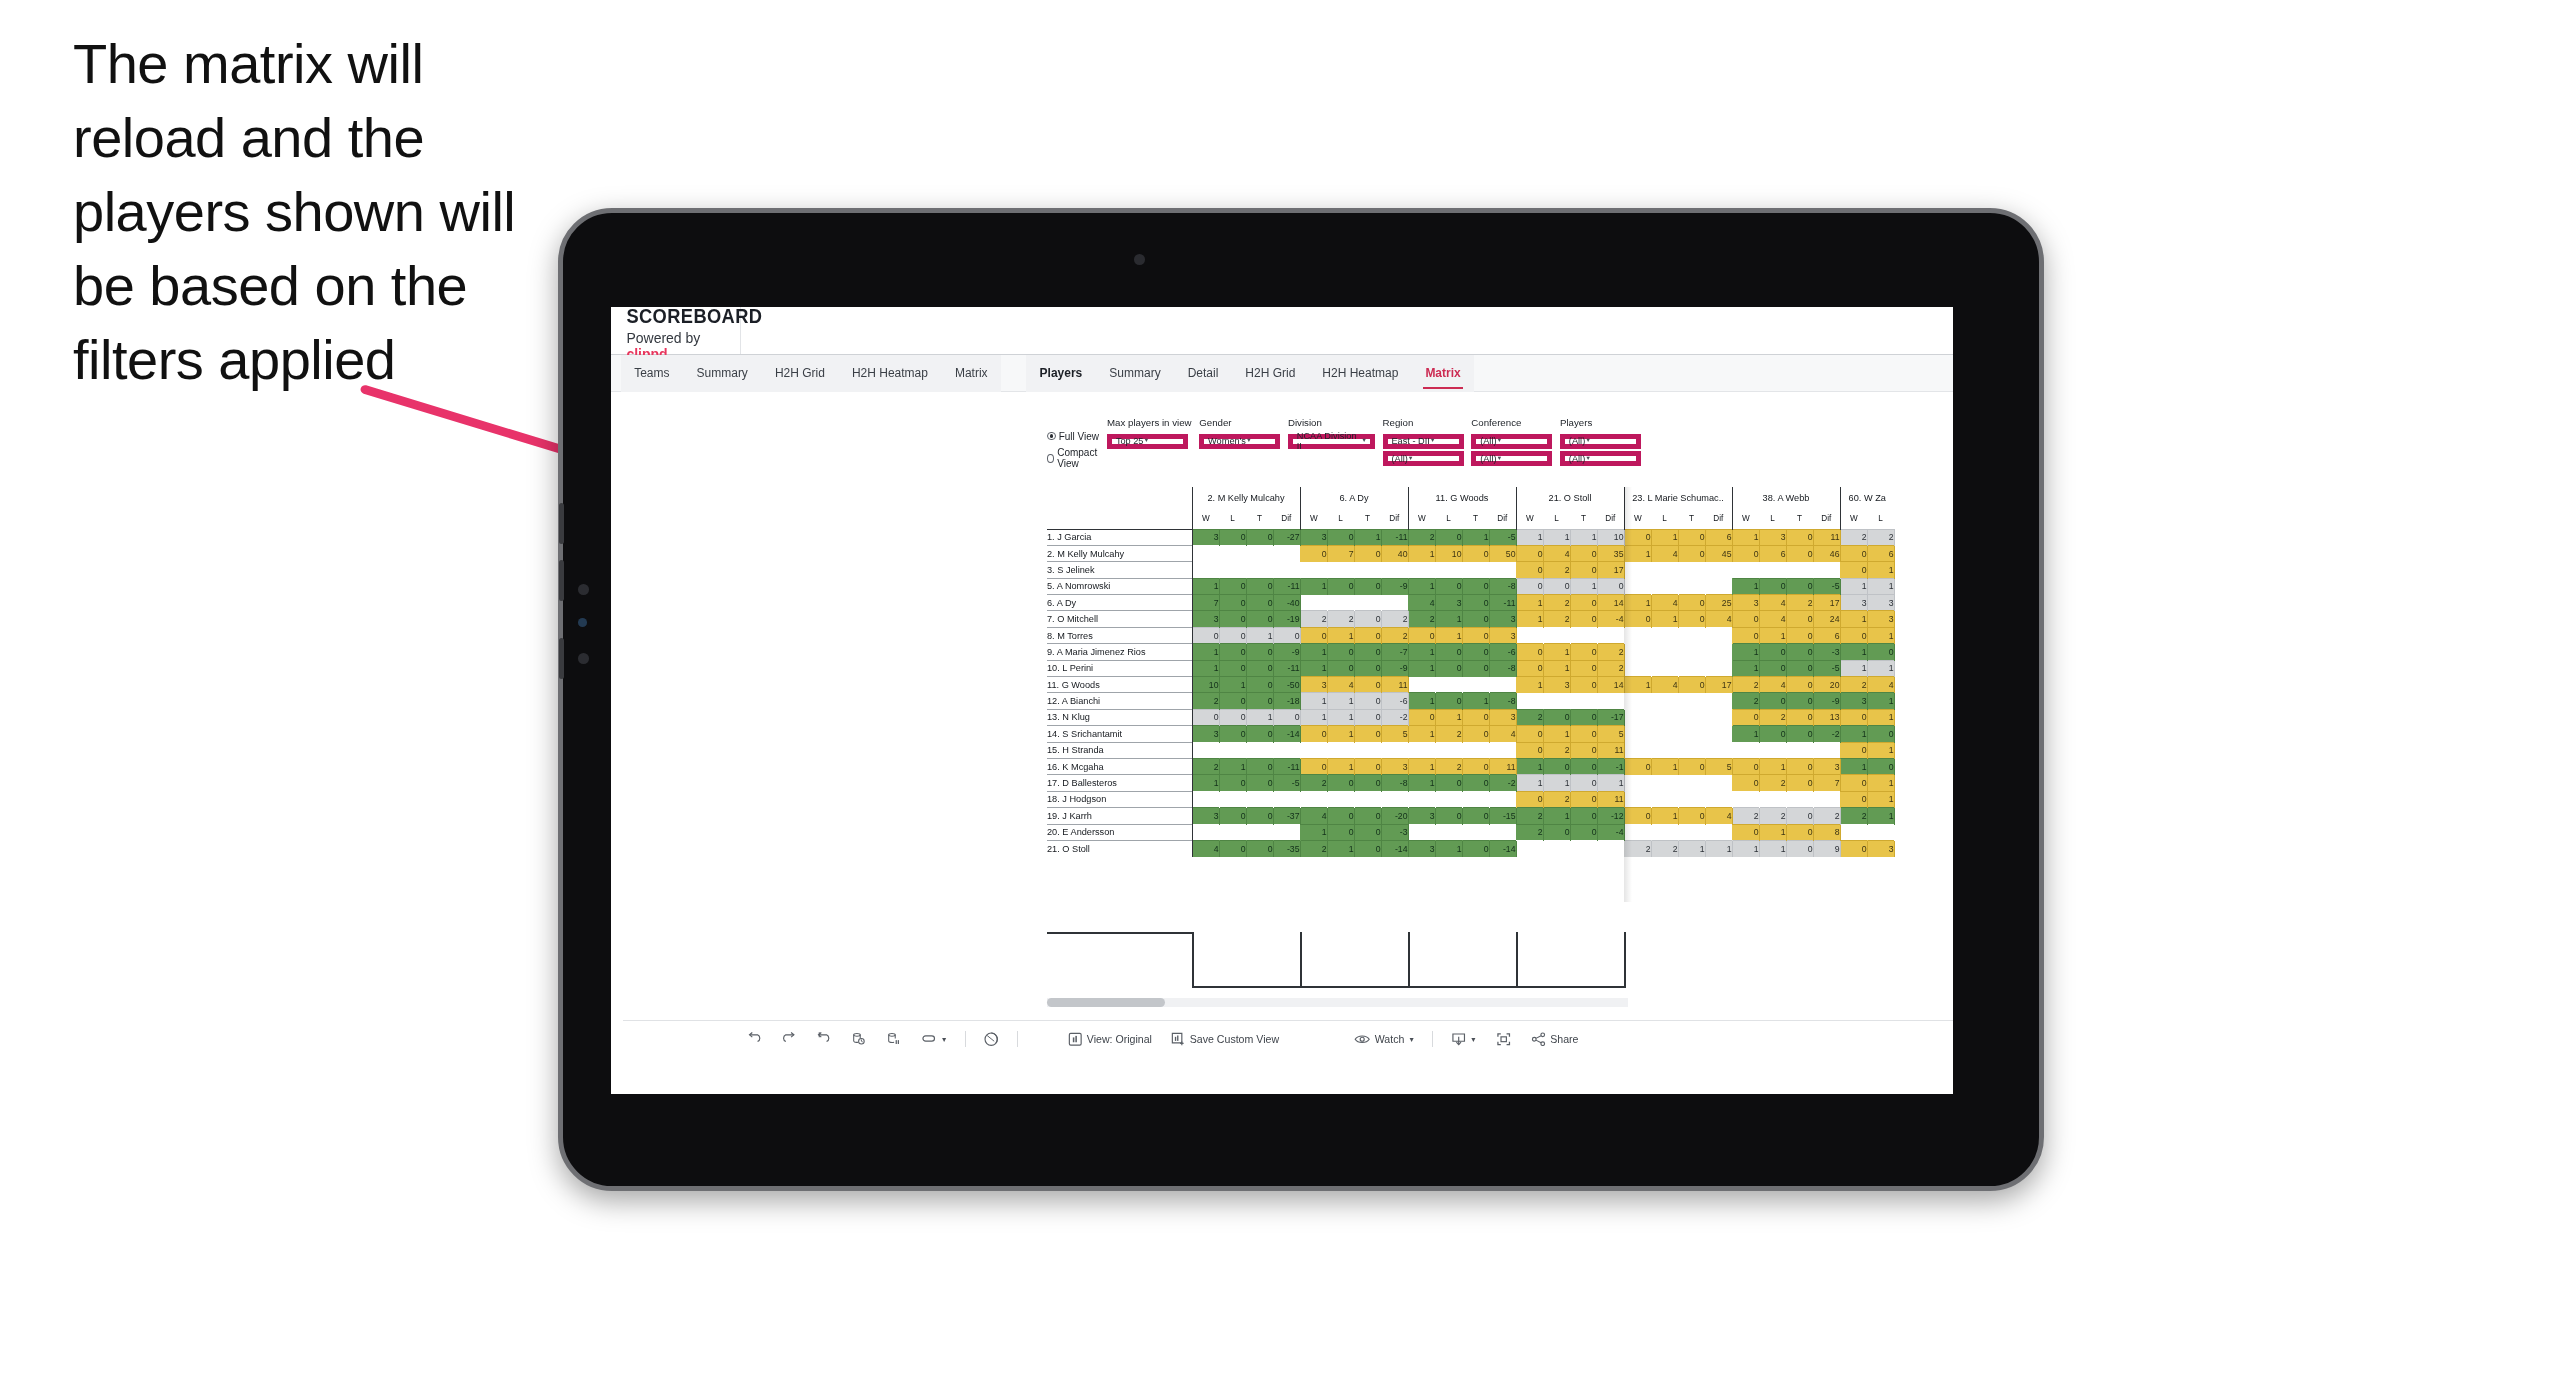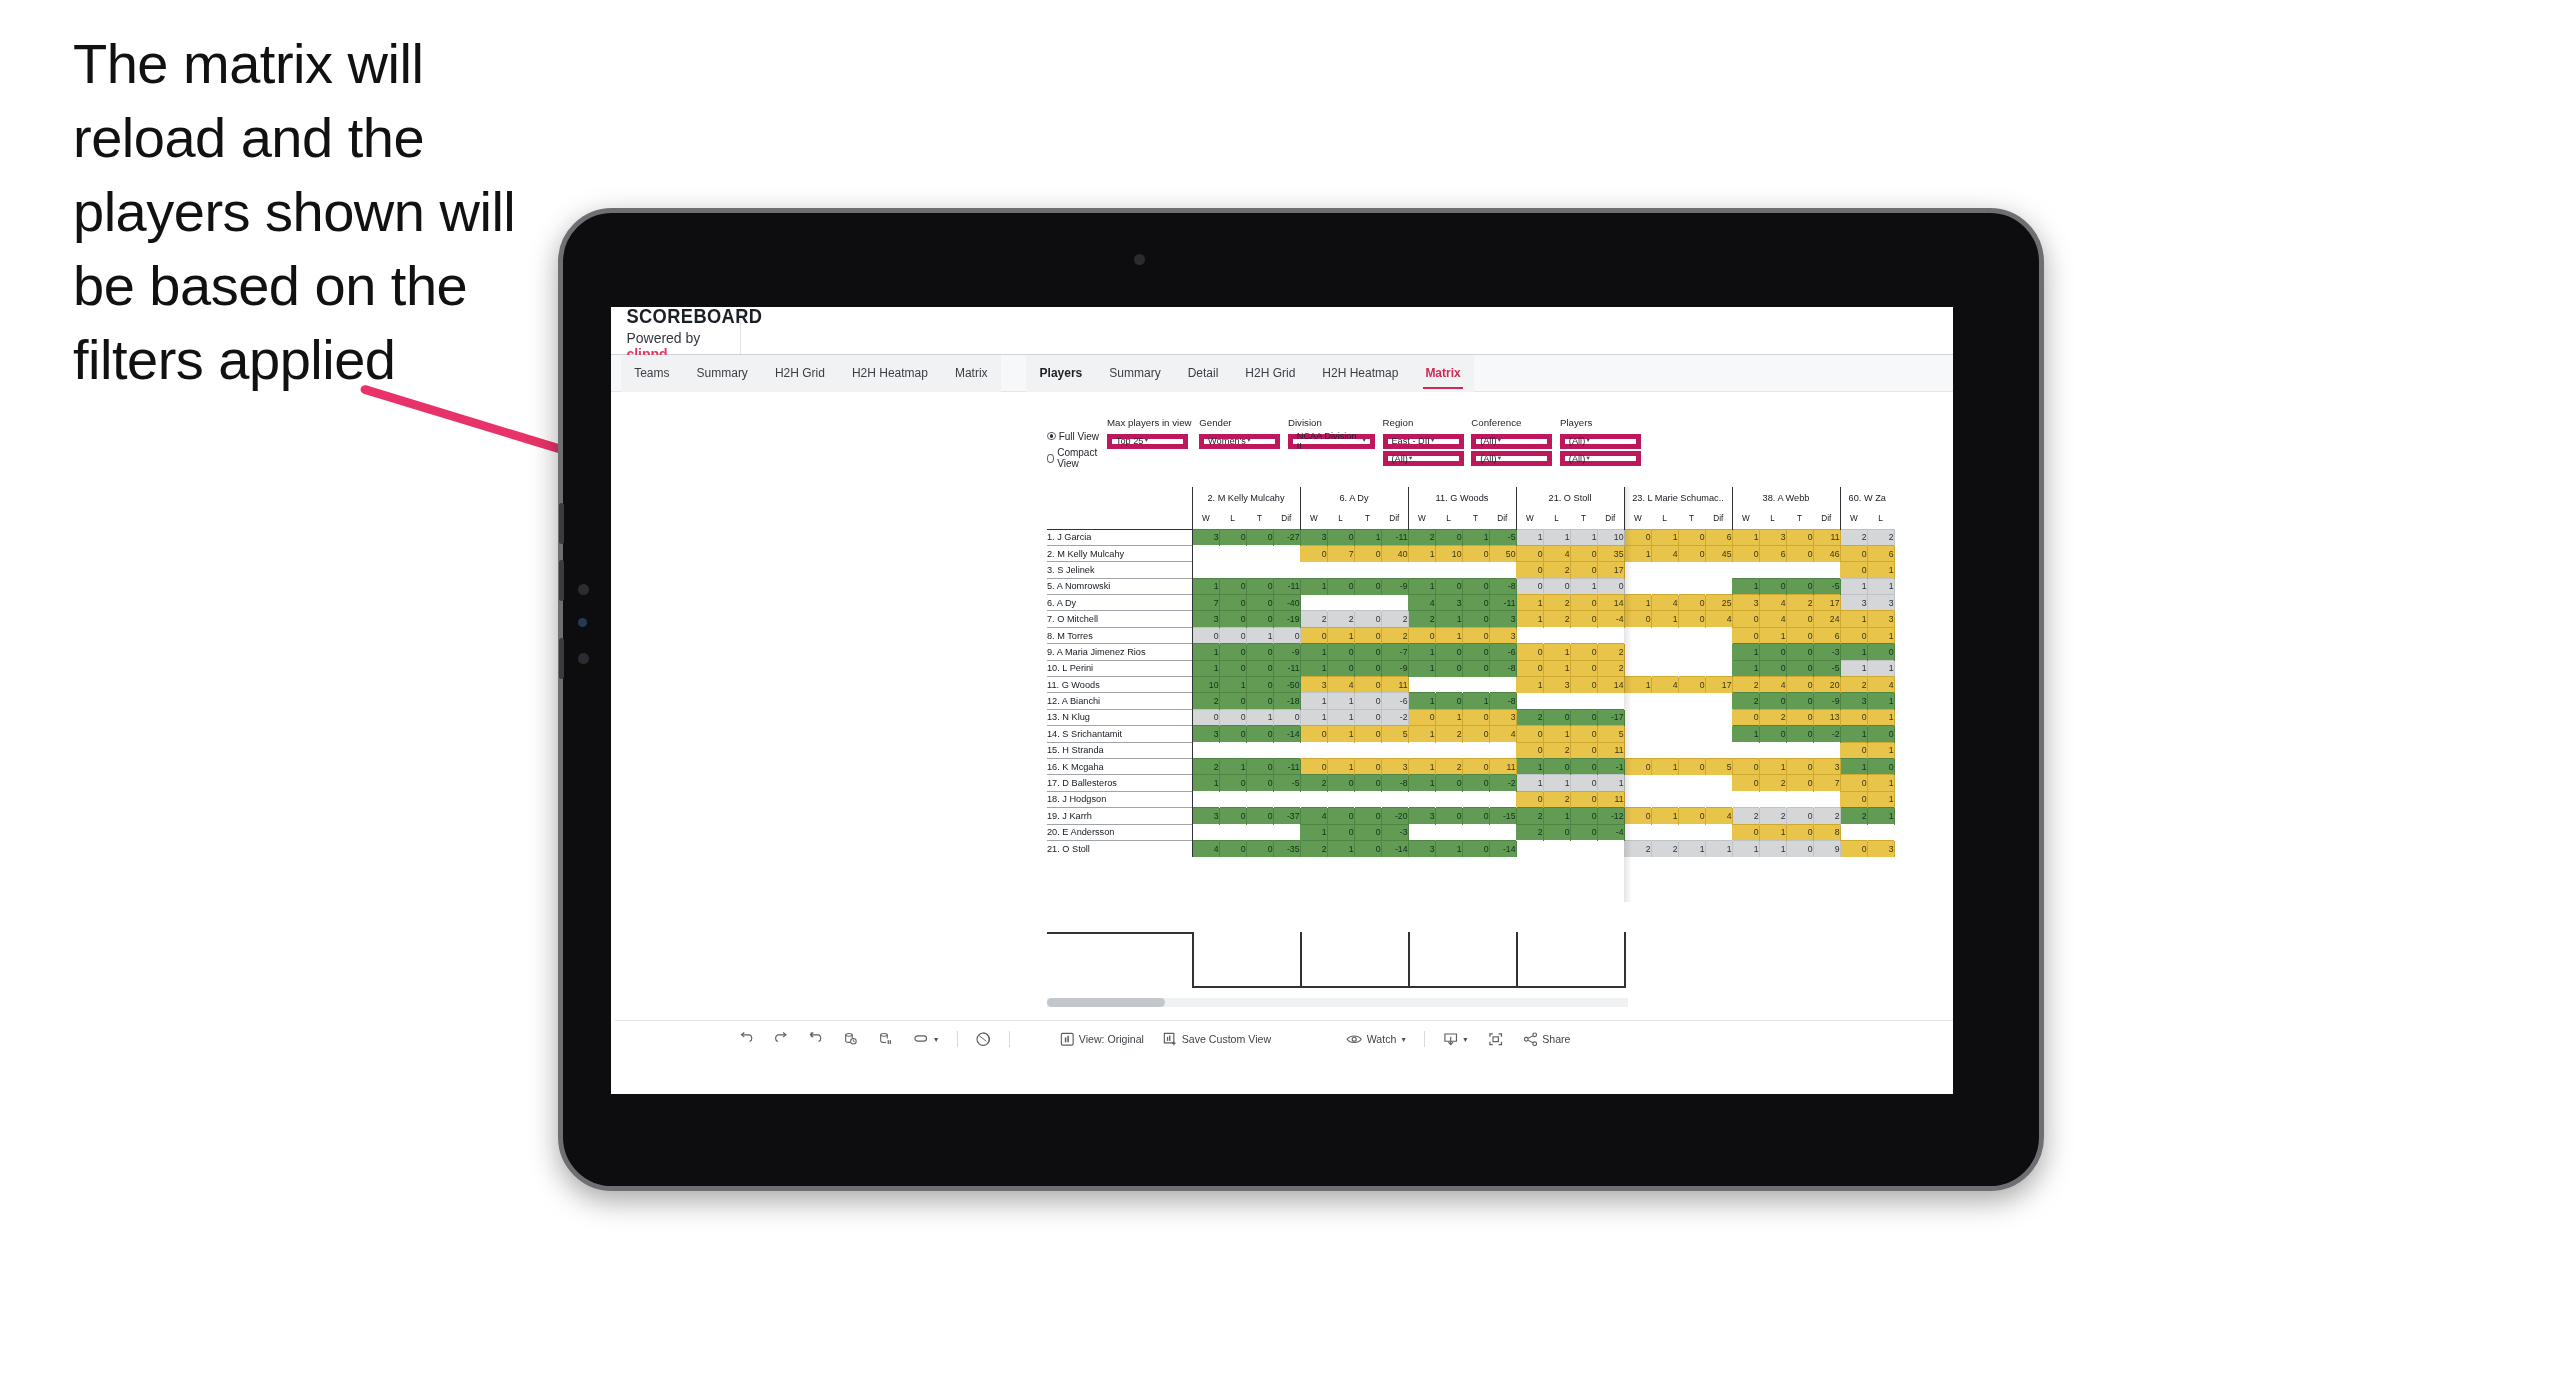--- a/index.html
+++ b/index.html
@@ -168,21 +168,21 @@
     position:absolute; left:436px; top:606px; width:581px; height:8.7px;
     background:#f0f1f3;
   }
   #hscroll-thumb {
     position:absolute; left:436px; top:606px; width:118px; height:8.7px;
     background:#c3c6ca; border-radius:4.8px;
   }
 
   
   #bottom-toolbar {
-    position:absolute; left:4px; bottom:0; width:100%; height:37px;
+    position:absolute; left:12px; bottom:0; width:100%; height:37px;
     background:#ffffff; border-top:1px solid #e0e2e5;
     display:flex; align-items:center; padding-left:114px; gap:0;
     font-size:10.6px; color:#3f444b;
   }
   .tb-btn { display:flex; align-items:center; gap:3.9px; padding:0 9.7px; height:37px; cursor:pointer; }
   .tb-sep { width:1px; height:15.4px; background:#d8dadd; margin:0 7.7px; }
   .tb-gap-lg { width:56px; }
   .tb-gap-md { width:33px; }
   .mini-caret { font-size:6.8px; color:#4a4f56; }
   svg.icn { display:block; }

